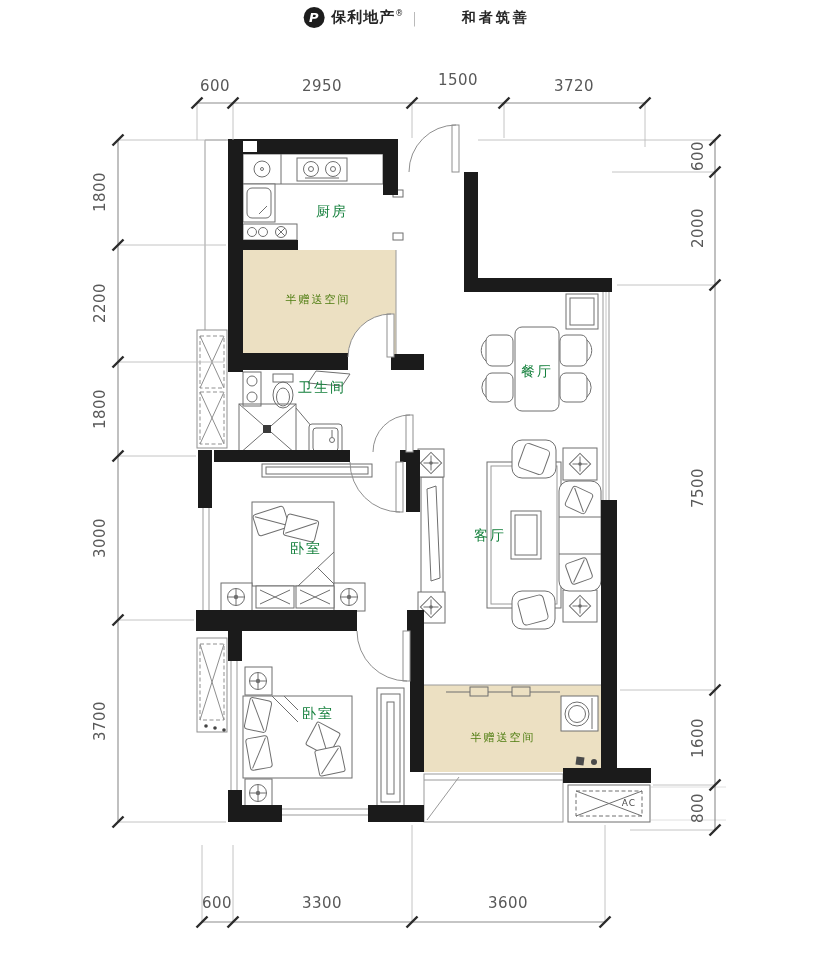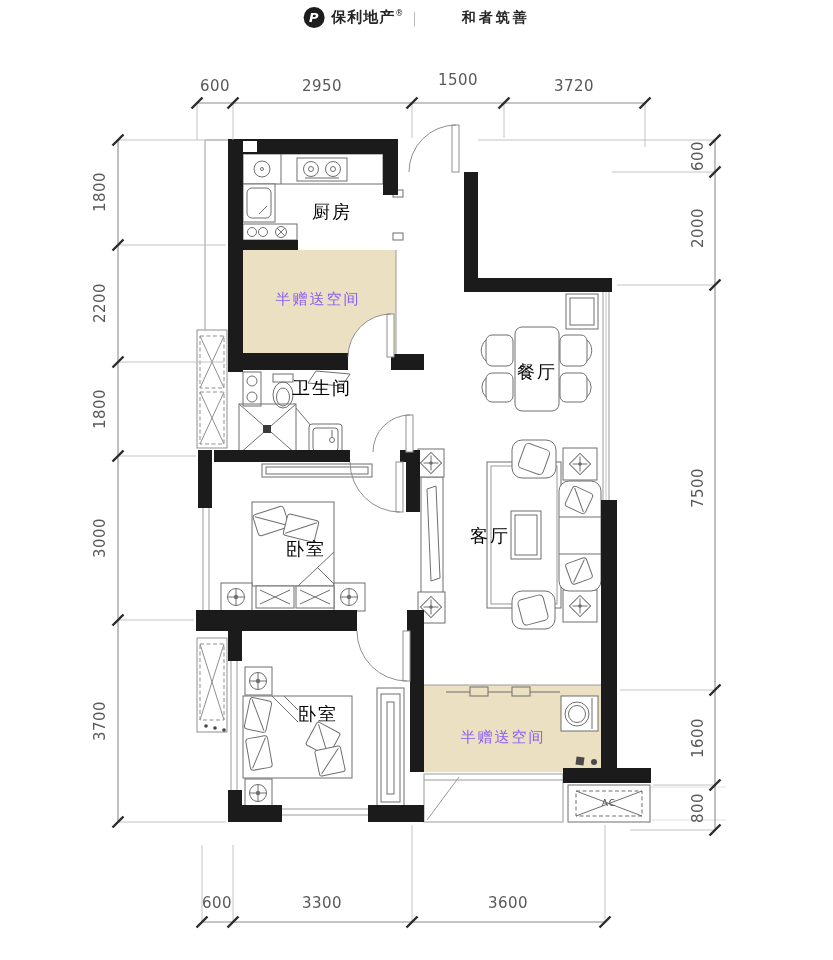--- a/index.html
+++ b/index.html
@@ -7,24 +7,24 @@
          font-family:"DejaVu Sans",sans-serif;}
   .logo{position:absolute;top:7px;left:50%;transform:translateX(-50%);
         display:flex;align-items:center;gap:7px;color:#262626;}
   .logo-mark{width:21px;height:21px;border-radius:50%;background:#1d1d1d;color:#fff;
         display:flex;align-items:center;justify-content:center;font-weight:bold;
         font-size:13px;font-style:italic;}
   .logo-brand{font-weight:700;font-size:15px;letter-spacing:1px;}
   .logo-brand sup{font-size:8px;font-weight:400;}
   .logo-divider{color:#9a9a9a;font-weight:300;font-size:14px;margin:0 1px;}
   .logo-slogan{font-size:14px;letter-spacing:3px;font-weight:600;margin-left:37px;}
-  .lbl{position:absolute;transform:translate(-50%,-50%);color:#000000;font-size:18px;
+  .lbl{position:absolute;transform:translate(-50%,-50%);color:#15803d;font-size:14px;
        letter-spacing:2px;white-space:nowrap;}
-  .lbl.gift{color:#8b5cf6;font-size:15px;}
-  .lbl.ac{font-size:9px;letter-spacing:1px;color:#4a4a4a;}
+  .lbl.gift{color:#4d7c0f;font-size:11px;}
+  .lbl.ac{font-size:9px;letter-spacing:1px;color:#4a4a4a;margin-left:20px;}
   .dim{position:absolute;transform:translate(-50%,-50%);color:#585858;font-size:15px;
        letter-spacing:.5px;white-space:nowrap;}
   .dim.v{transform:translate(-50%,-50%) rotate(-90deg);}
   svg{position:absolute;left:0;top:0;}
 </style>
 </head>
 <body>
 
 <div class="stage">
 

